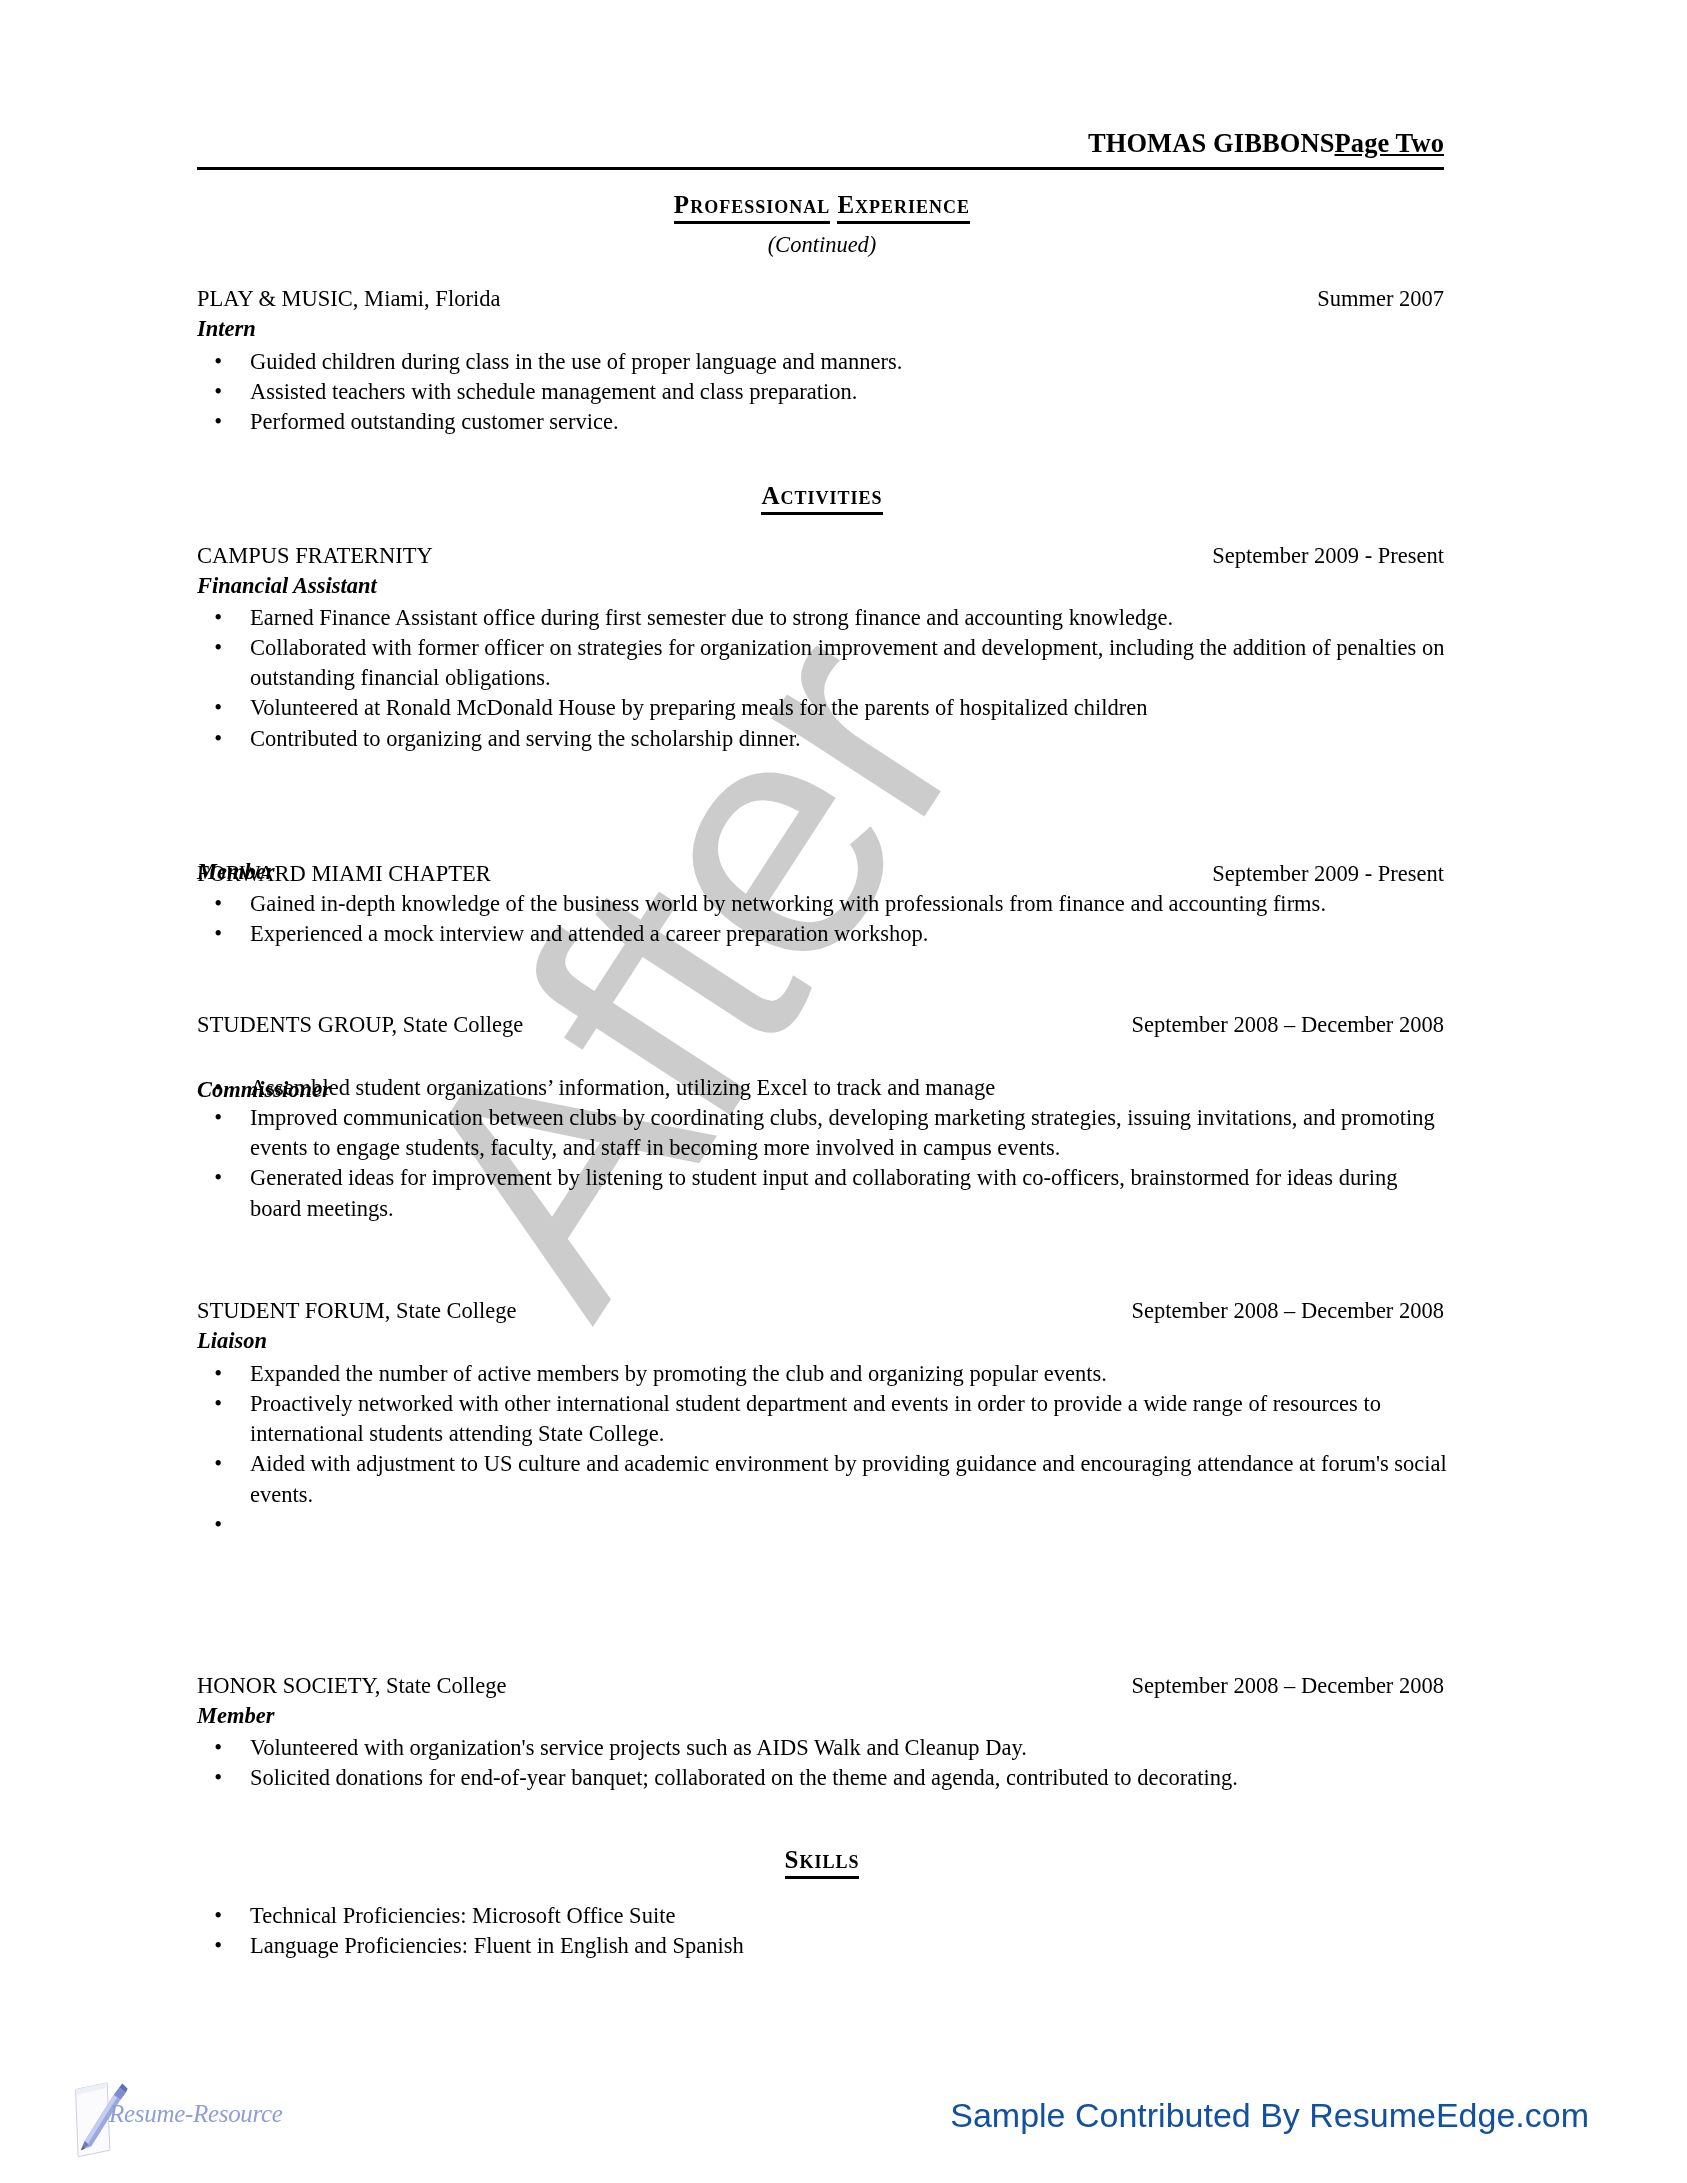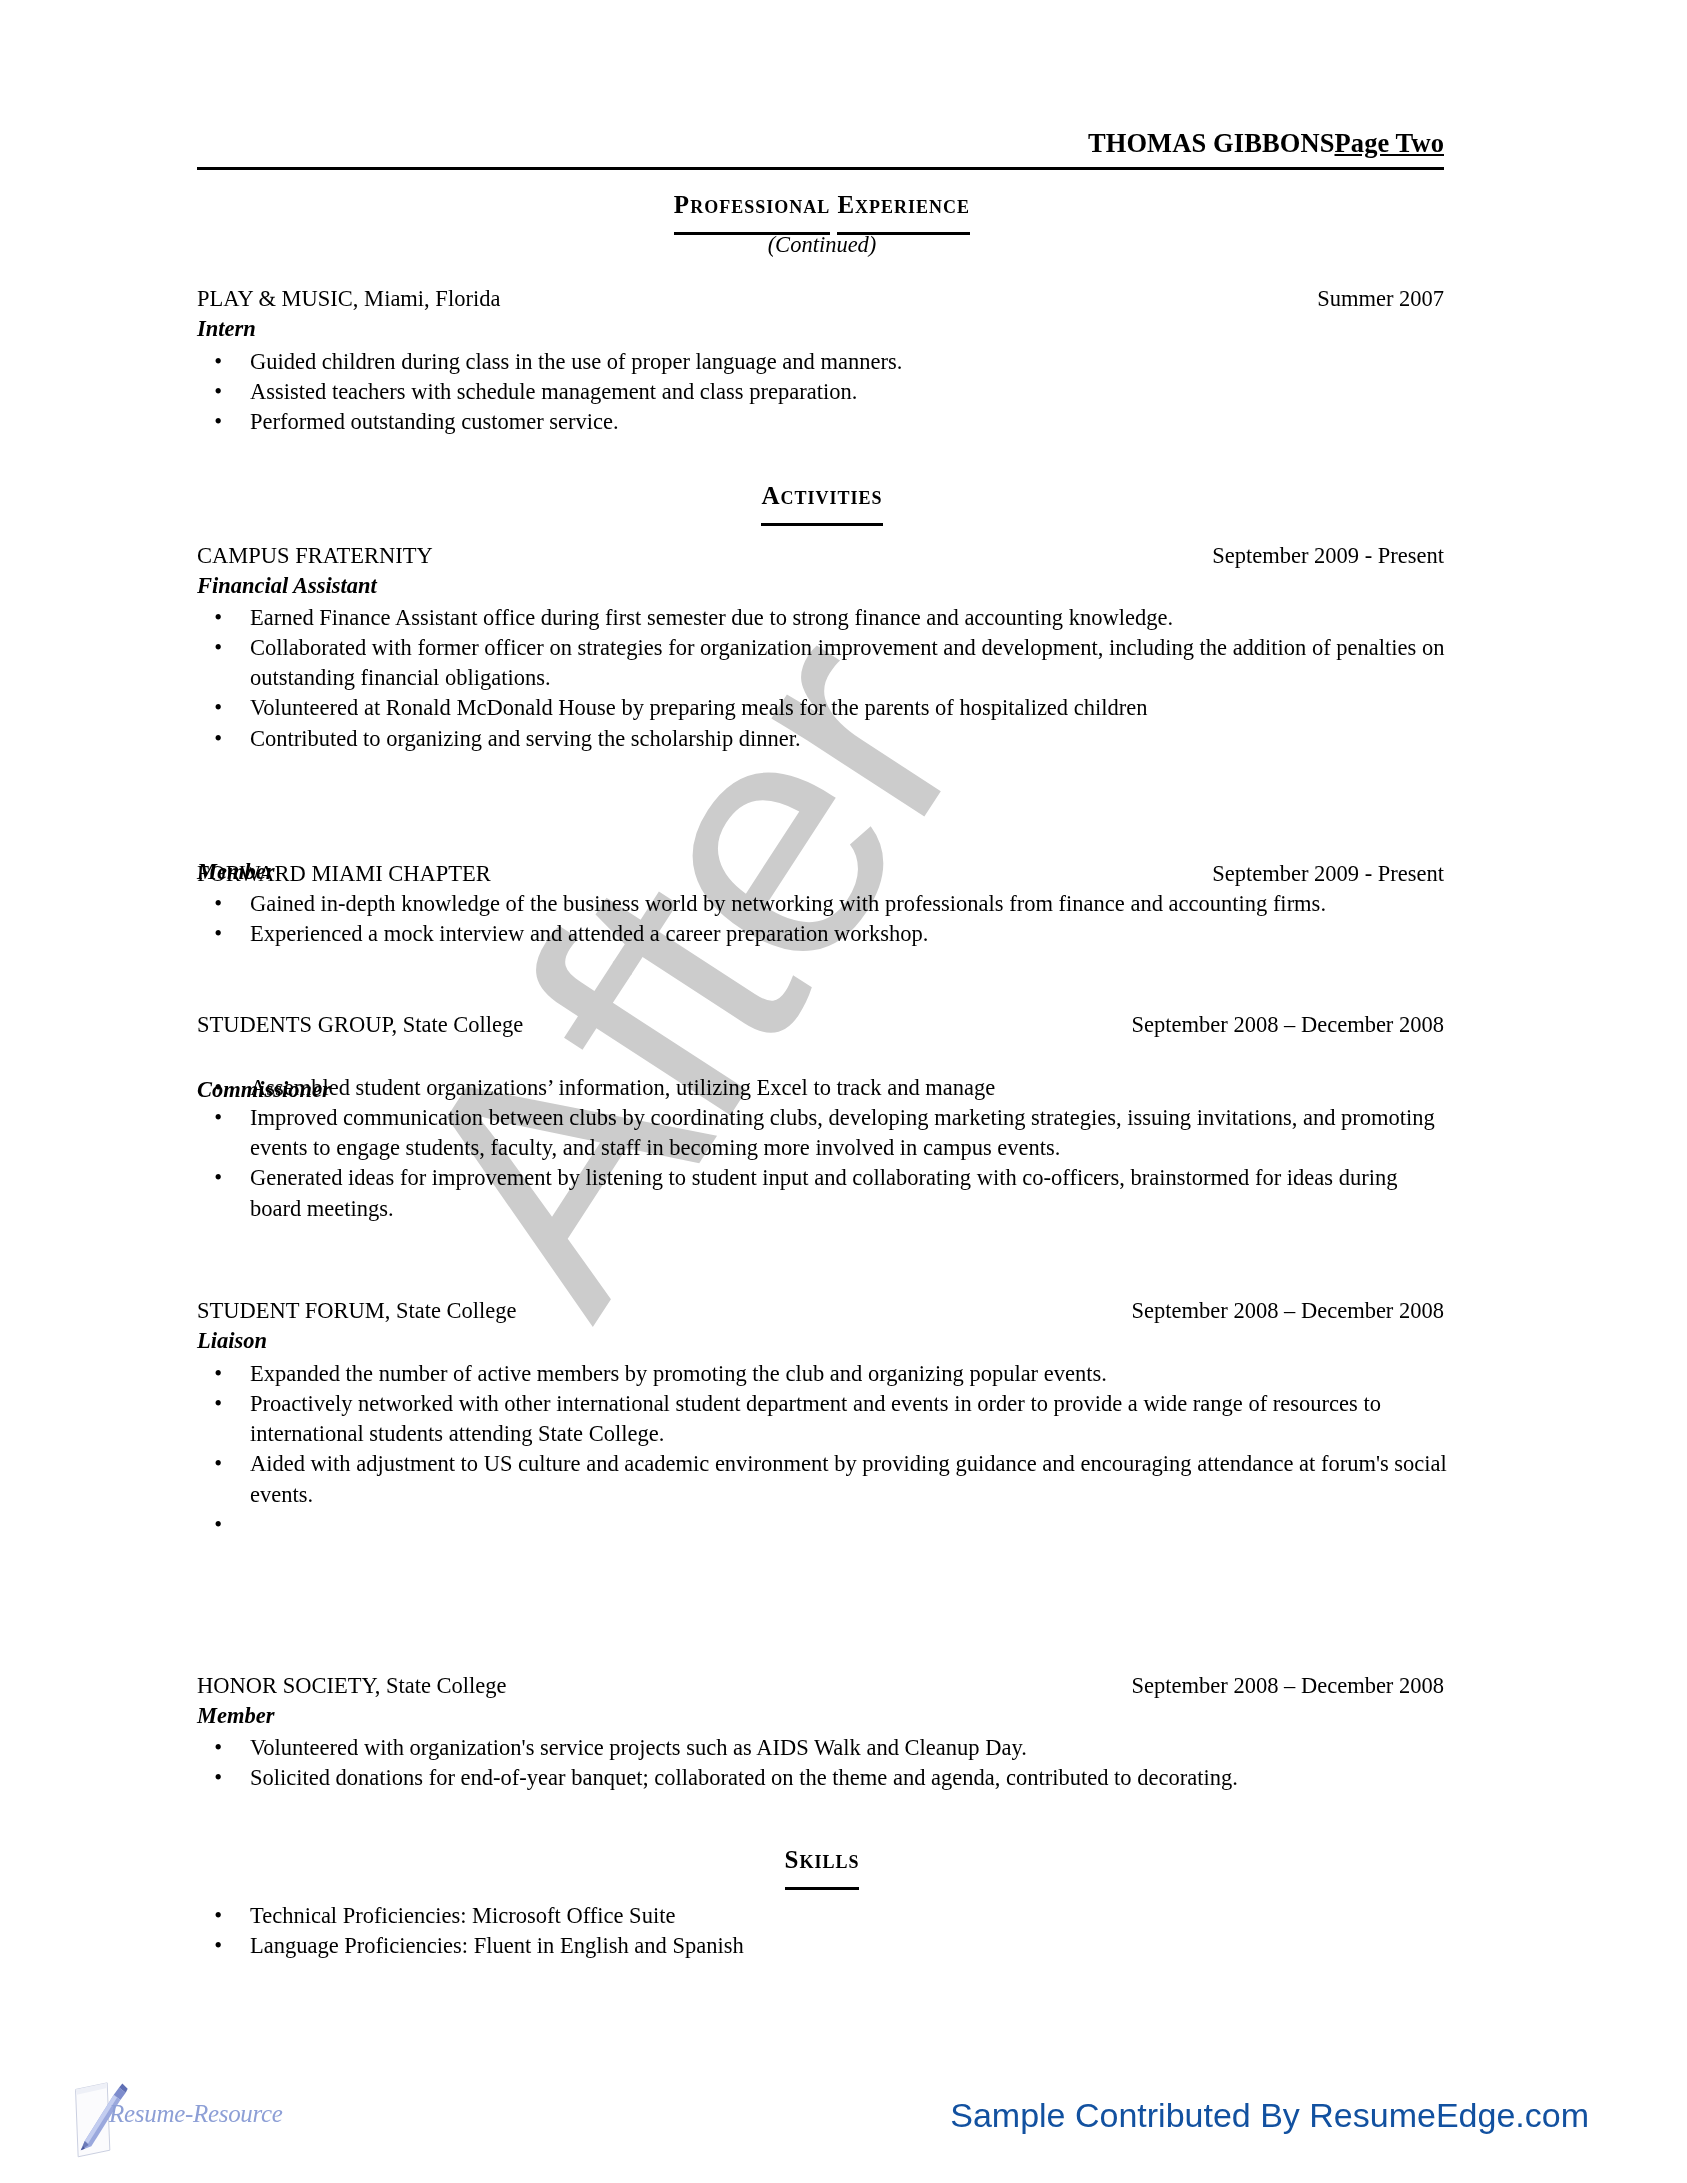--- a/index.html
+++ b/index.html
@@ -92,21 +92,21 @@
     text-align: center;
     font-size: 25px;
     font-weight: bold;
     font-variant: small-caps;
     letter-spacing: 1px;
     line-height: 1.1;
   }
   .section-heading .sh-word {
     display: inline-block;
     border-bottom: 3.3px solid #000;
-    padding-bottom: 13px;
+    padding-bottom: 2px;
   }
   .continued {
     position: absolute;
     left: 197px;
     width: 1250px;
     text-align: center;
     font-style: italic;
     font-size: 22.5px;
   }
 

